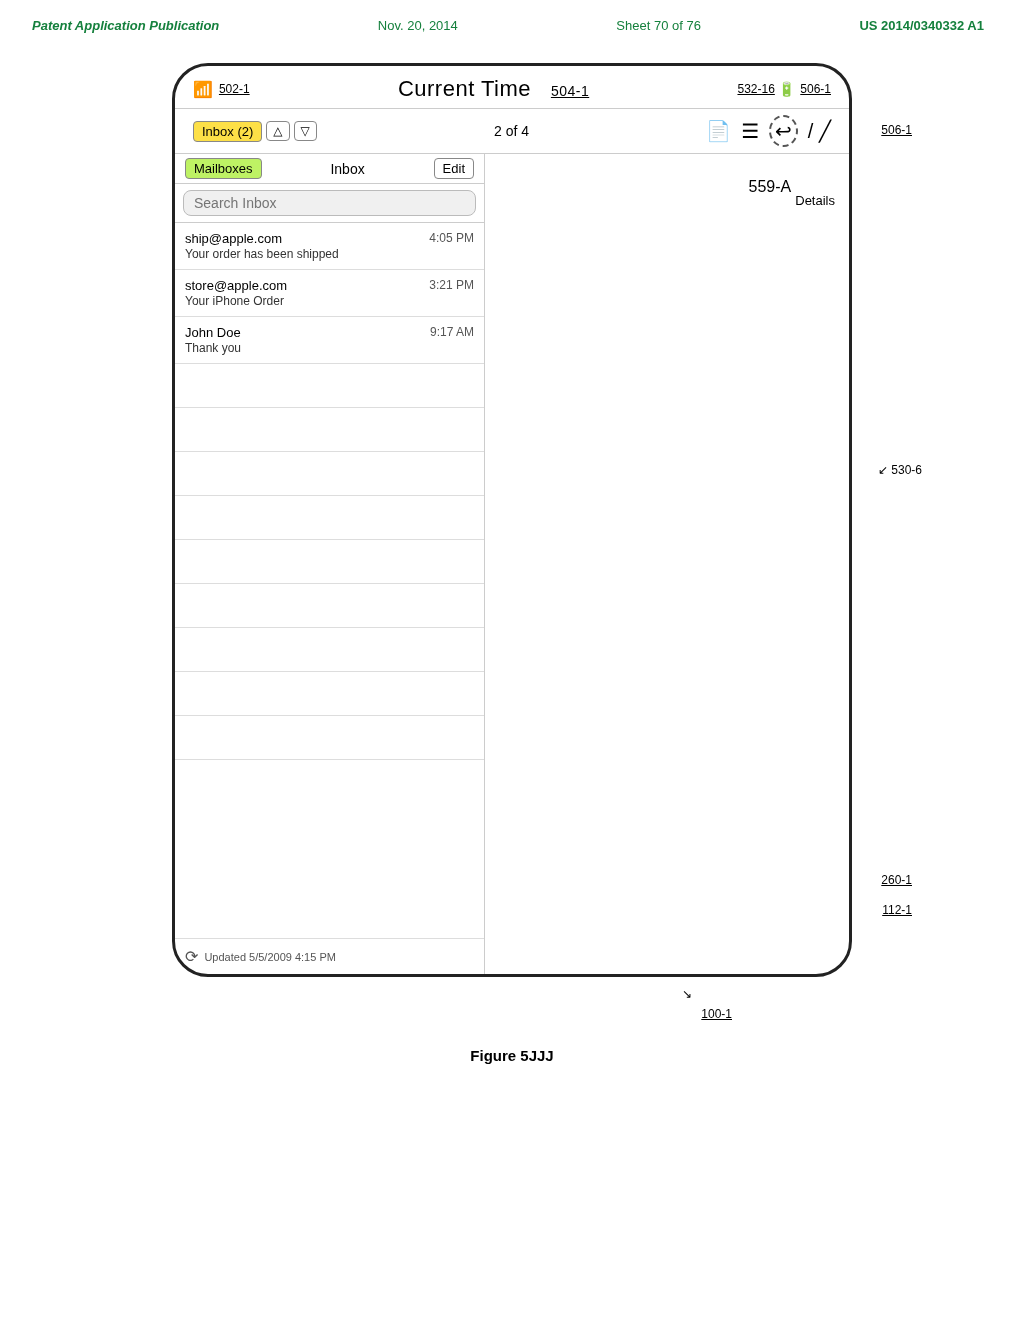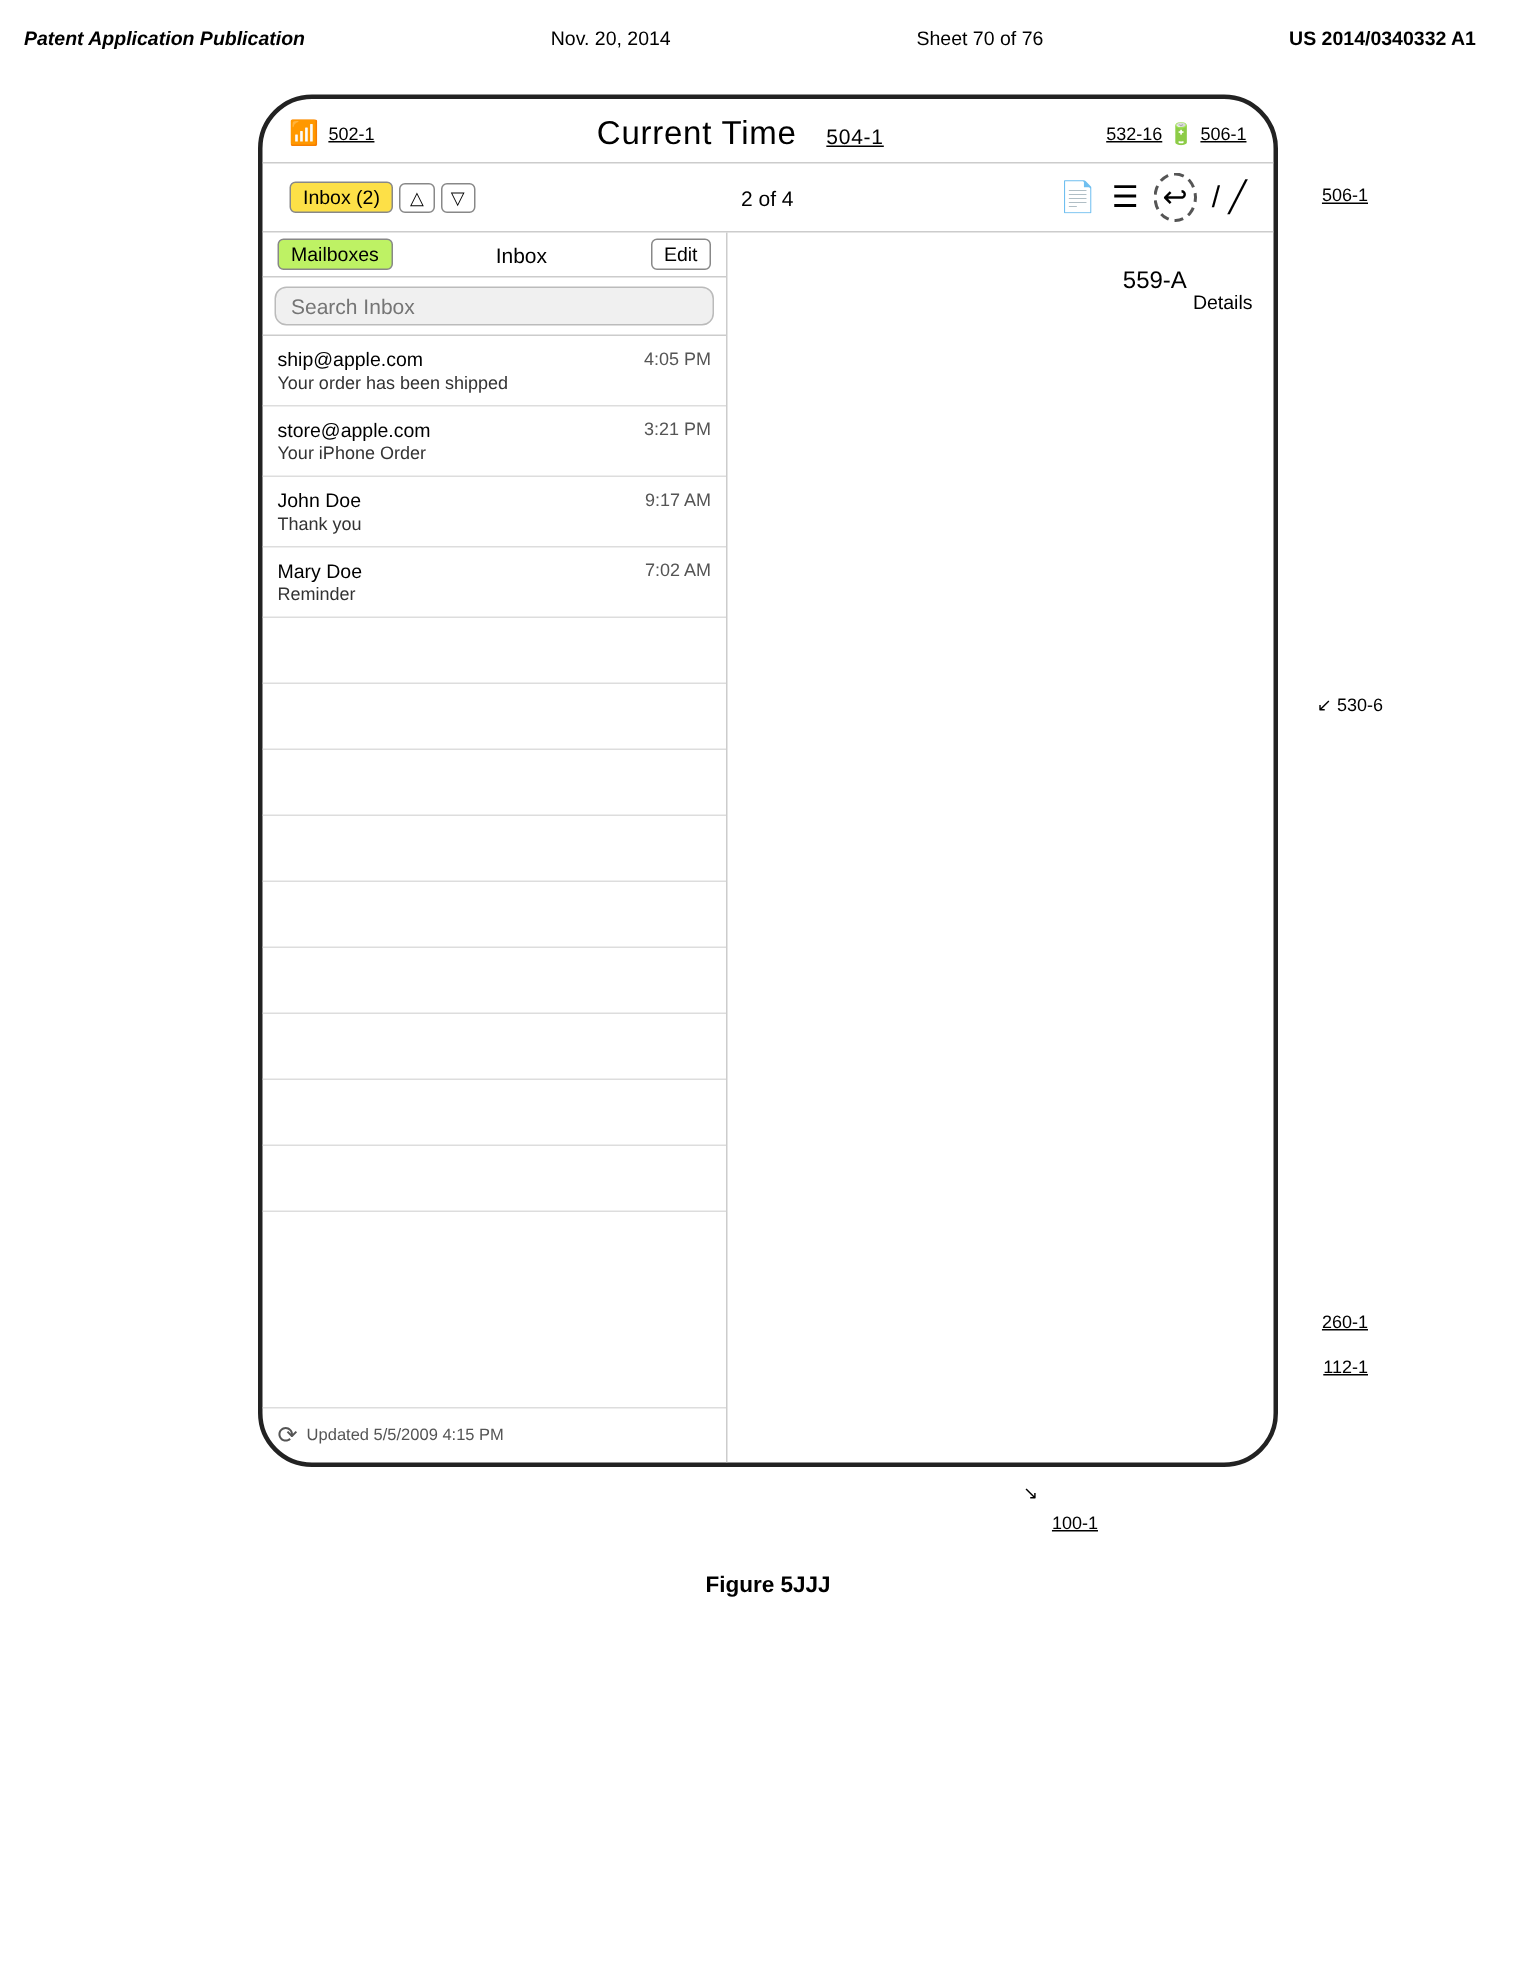--- a/index.html
+++ b/index.html
@@ -9,23 +9,23 @@
       width: 1024px;
       height: 1320px;
       position: relative;
       overflow: hidden;
     }
 
     
     .patent-header {
       display: flex;
       justify-content: space-between;
-      padding: 18px 40px 10px 16px;
-      font-size: 13px;
-      color: #000000;
+      padding: 18px 40px 10px 32px;
+      font-size: 13px;
+      color: #15803d;
     }
     .patent-header-left { font-weight: bold; font-style: italic; }
     .patent-header-right { font-weight: bold; }
 
     
     .page-content {
       display: flex;
       flex-direction: column;
       align-items: center;
       padding-top: 20px;
@@ -390,27 +390,20 @@
           </div>
 
           <div class="email-item">
             <div class="email-item-header">
               <span class="email-sender">John Doe</span>
               <span class="email-time">9:17 AM</span>
             </div>
             <div class="email-subject">Thank you</div>
           </div>
 
-          <div class="email-item">
-            <div class="email-item-header">
-              <span class="email-sender">Mary Doe</span>
-              <span class="email-time">7:02 AM</span>
-            </div>
-            <div class="email-subject">Reminder</div>
-          </div>
 
           <div class="empty-row"></div>
           <div class="empty-row"></div>
           <div class="empty-row"></div>
           <div class="empty-row"></div>
           <div class="empty-row"></div>
           <div class="empty-row"></div>
           <div class="empty-row"></div>
           <div class="empty-row"></div>
           <div class="empty-row"></div>

